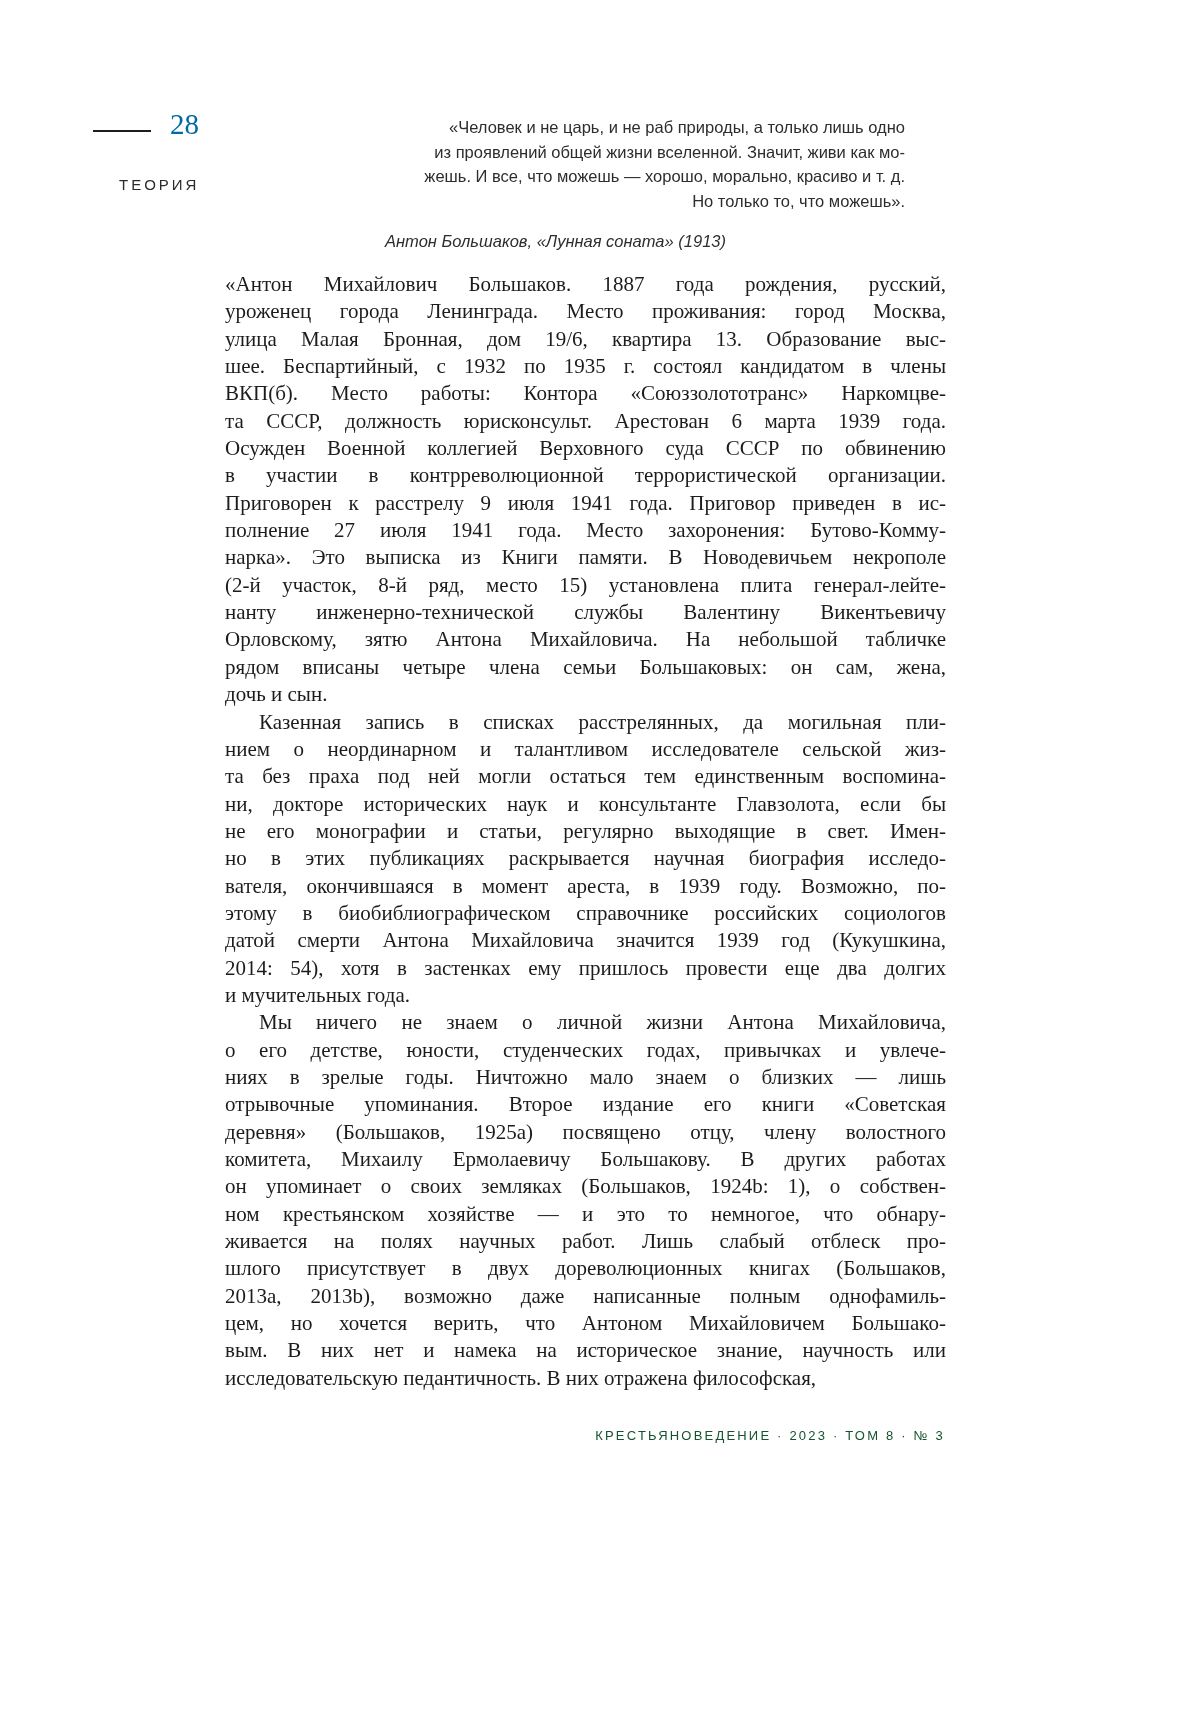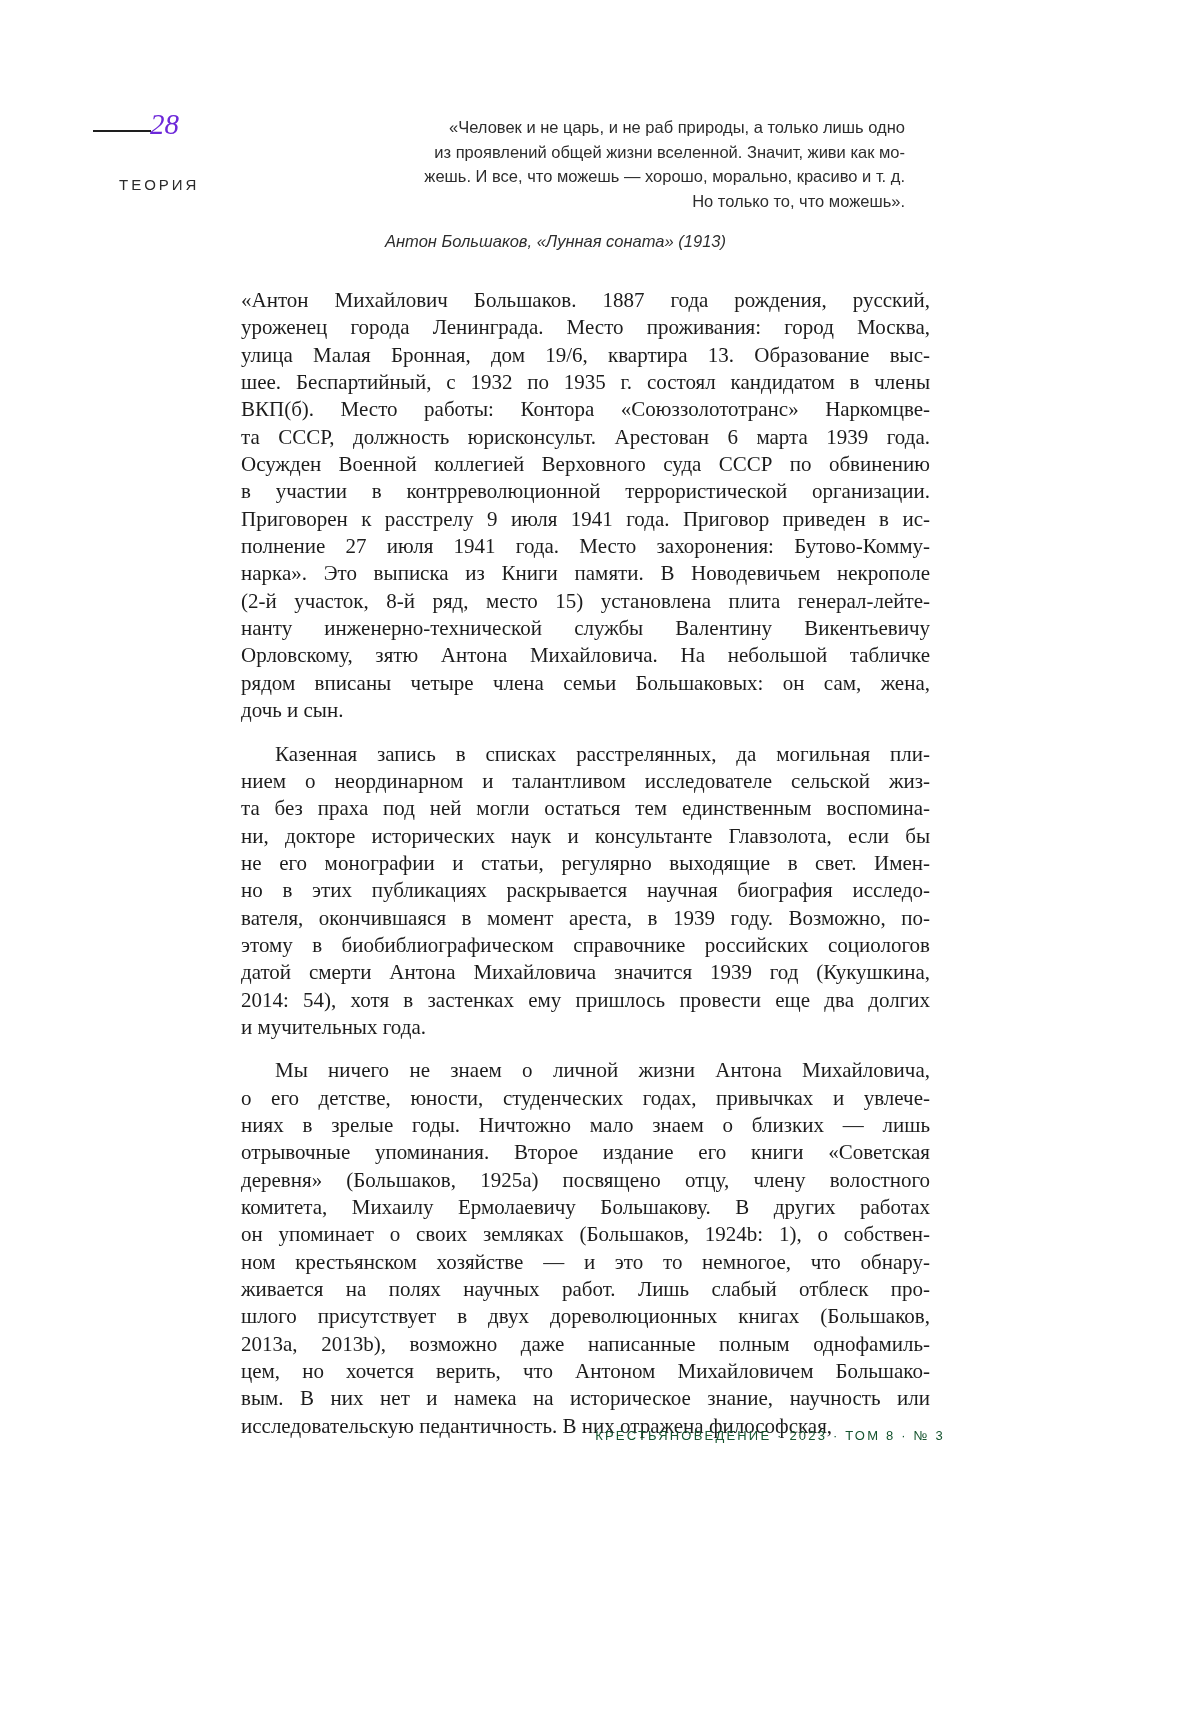--- a/index.html
+++ b/index.html
@@ -17,26 +17,25 @@
   .header-rule {
     position: absolute;
     left: 93px;
     top: 130px;
     width: 58px;
     height: 2px;
     background: #1e1e1e;
   }
   .page-number {
     position: absolute;
-    left: 150px;
+    left: 170px;
     top: 108px;
     font-family: "Liberation Serif", serif;
-    font-style: italic;
     font-size: 29px;
-    color: #6d28d9;
+    color: #0369a1;
   }
   .section-label {
     position: absolute;
     left: 119px;
     top: 176px;
     font-family: "Liberation Sans", sans-serif;
     font-size: 15px;
     letter-spacing: 3px;
     color: #2a2a2a;
   }
@@ -60,21 +59,21 @@
 
   
   .body-text {
     position: absolute;
     left: 225px;
     top: 271px;
     width: 721px;
     font-size: 21px;
     color: #1c1c1c;
   }
-  .paragraph { margin: 16px; }
+  .paragraph { margin: 0; }
   .line {
     line-height: 27.35px;
     text-align: justify;
     text-align-last: justify;
   }
   .line.last {
     text-align-last: left;
   }
   .line.indent {
     text-indent: 34px;

